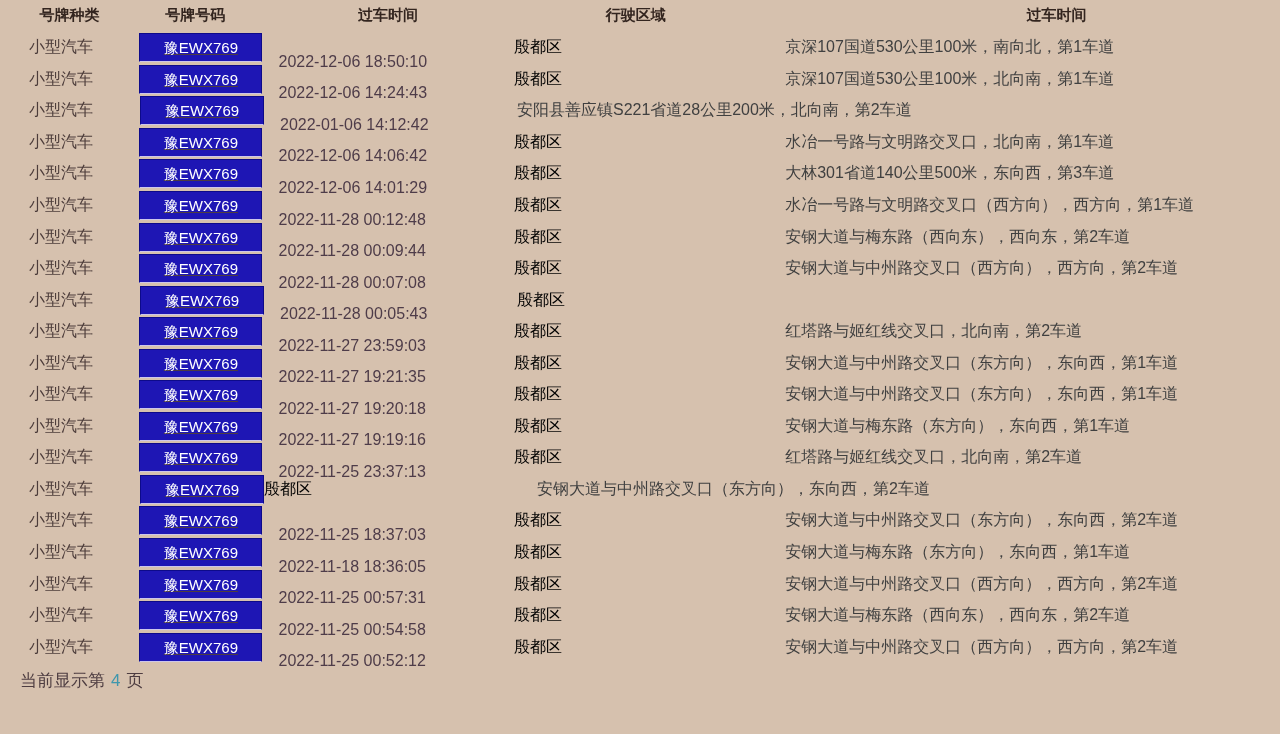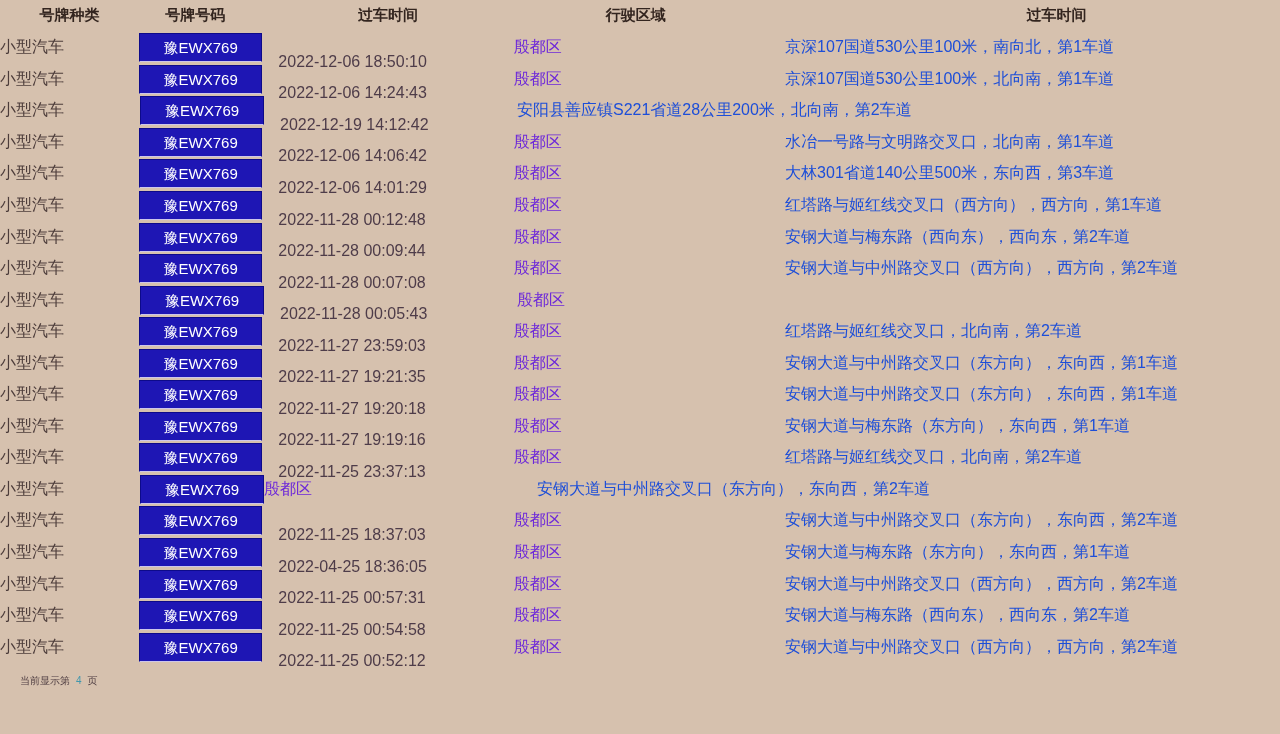--- a/index.html
+++ b/index.html
@@ -16,33 +16,33 @@
     font-weight:bold;font-size:15px;color:#33251f;
   }
   .w1{width:140px;}
   .w2{width:124px;padding-right:11px;}
   .w3{width:253px;}
   .w4{width:273px;padding-right:27px;}
   .w5{width:490px;padding-left:56px;}
   .rows{margin-top:2px;}
   .row{display:flex;height:31.55px;align-items:center;font-size:16px;color:#4e3d41;}
   .c{box-sizing:border-box;white-space:nowrap;overflow:hidden;}
-  .c1{width:140px;color:#4c3c3a;}
-  .c2{width:124px;}
+  .c1{width:140px;padding-left:29px;color:#4c3c3a;}
+  .c2{width:124px;text-decoration:underline;}
   .plate{
     box-sizing:border-box;height:29px;line-height:27px;
     background:#1e16b4;border:1px solid #0d0a8a;border-bottom:1px solid #cdc6ea;
     color:#ffffff;text-align:center;font-size:15px;cursor:pointer;
   }
   .c3{width:253px;padding-left:16px;color:#4e3c49;margin-top:28px;}
-  .c4{width:273px;color:#6d28d9;}
-  .c5{width:490px;color:#1d4ed8;}
+  .c4{width:273px;color:#000000;}
+  .c5{width:490px;color:#404040;}
   .pagination{
     margin:9px 0 0 20px;height:18px;
-    font-size:10px;color:#4e3d41;display:flex;align-items:center;
+    font-size:17px;color:#4e3d41;display:flex;align-items:center;
   }
   .page-num{margin:0 6px;}
 </style>
 </head>
 <body style="background: rgb(214, 193, 174);">
 
 <div class="table">
 
   <div class="hrow">
     <div class="hc w1">号牌种类</div>
@@ -69,21 +69,21 @@
         </div>
         <div class="c c3">2022-12-06 14:24:43</div>
         <div class="c c4">殷都区</div>
         <div class="c c5">京深107国道530公里100米，北向南，第1车道</div>
       </div>
       <div class="row">
         <div class="c c1">小型汽车</div>
         <div class="c c2">
           <div class="plate" style="background: rgb(30, 22, 180); color: rgb(255, 255, 255);">豫EWX769</div>
         </div>
-        <div class="c c3">2022-12-19 14:12:42</div>
+        <div class="c c3">2022-01-06 14:12:42</div>
         <div class="c c5">安阳县善应镇S221省道28公里200米，北向南，第2车道</div>
       </div>
       <div class="row">
         <div class="c c1">小型汽车</div>
         <div class="c c2">
           <div class="plate" style="background: rgb(30, 22, 180); color: rgb(255, 255, 255);">豫EWX769</div>
         </div>
         <div class="c c3">2022-12-06 14:06:42</div>
         <div class="c c4">殷都区</div>
         <div class="c c5">水冶一号路与文明路交叉口，北向南，第1车道</div>
@@ -97,21 +97,21 @@
         <div class="c c4">殷都区</div>
         <div class="c c5">大林301省道140公里500米，东向西，第3车道</div>
       </div>
       <div class="row">
         <div class="c c1">小型汽车</div>
         <div class="c c2">
           <div class="plate" style="background: rgb(30, 22, 180); color: rgb(255, 255, 255);">豫EWX769</div>
         </div>
         <div class="c c3">2022-11-28 00:12:48</div>
         <div class="c c4">殷都区</div>
-        <div class="c c5">红塔路与姬红线交叉口（西方向），西方向，第1车道</div>
+        <div class="c c5">水冶一号路与文明路交叉口（西方向），西方向，第1车道</div>
       </div>
       <div class="row">
         <div class="c c1">小型汽车</div>
         <div class="c c2">
           <div class="plate" style="background: rgb(30, 22, 180); color: rgb(255, 255, 255);">豫EWX769</div>
         </div>
         <div class="c c3">2022-11-28 00:09:44</div>
         <div class="c c4">殷都区</div>
         <div class="c c5">安钢大道与梅东路（西向东），西向东，第2车道</div>
       </div>
@@ -192,21 +192,21 @@
         </div>
         <div class="c c3">2022-11-25 18:37:03</div>
         <div class="c c4">殷都区</div>
         <div class="c c5">安钢大道与中州路交叉口（东方向），东向西，第2车道</div>
       </div>
       <div class="row">
         <div class="c c1">小型汽车</div>
         <div class="c c2">
           <div class="plate" style="background: rgb(30, 22, 180); color: rgb(255, 255, 255);">豫EWX769</div>
         </div>
-        <div class="c c3">2022-04-25 18:36:05</div>
+        <div class="c c3">2022-11-18 18:36:05</div>
         <div class="c c4">殷都区</div>
         <div class="c c5">安钢大道与梅东路（东方向），东向西，第1车道</div>
       </div>
       <div class="row">
         <div class="c c1">小型汽车</div>
         <div class="c c2">
           <div class="plate" style="background: rgb(30, 22, 180); color: rgb(255, 255, 255);">豫EWX769</div>
         </div>
         <div class="c c3">2022-11-25 00:57:31</div>
         <div class="c c4">殷都区</div>

